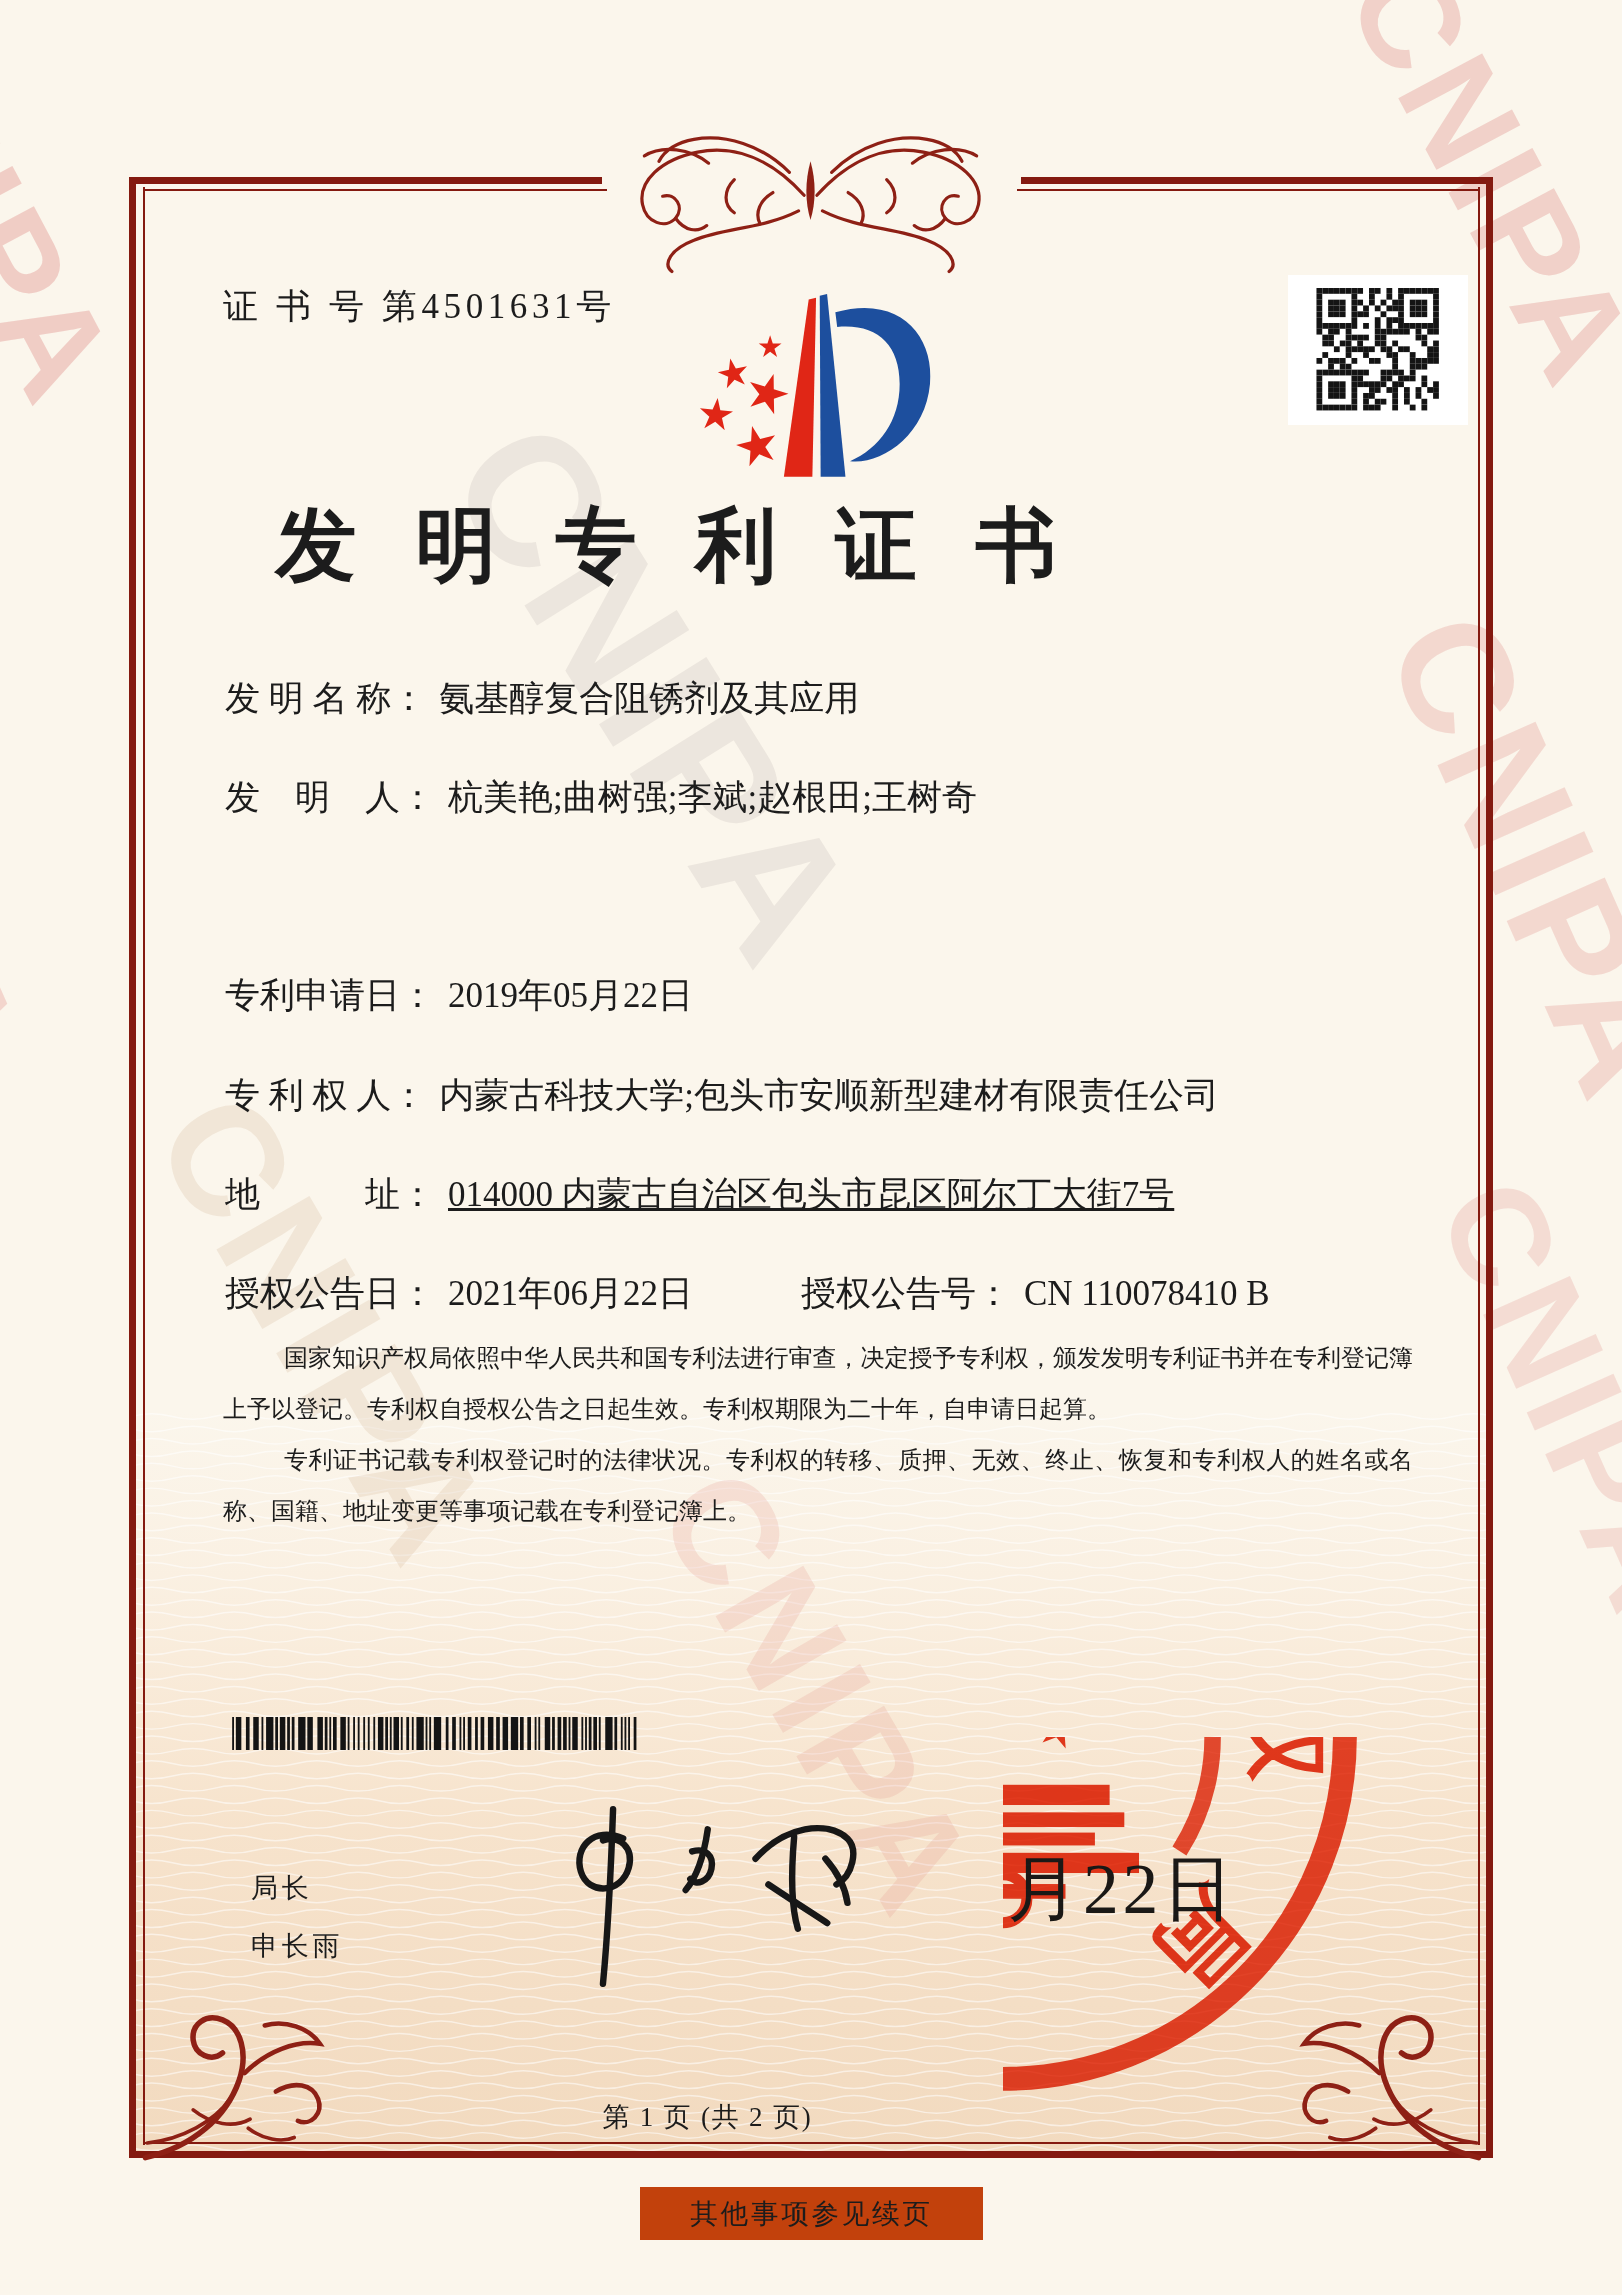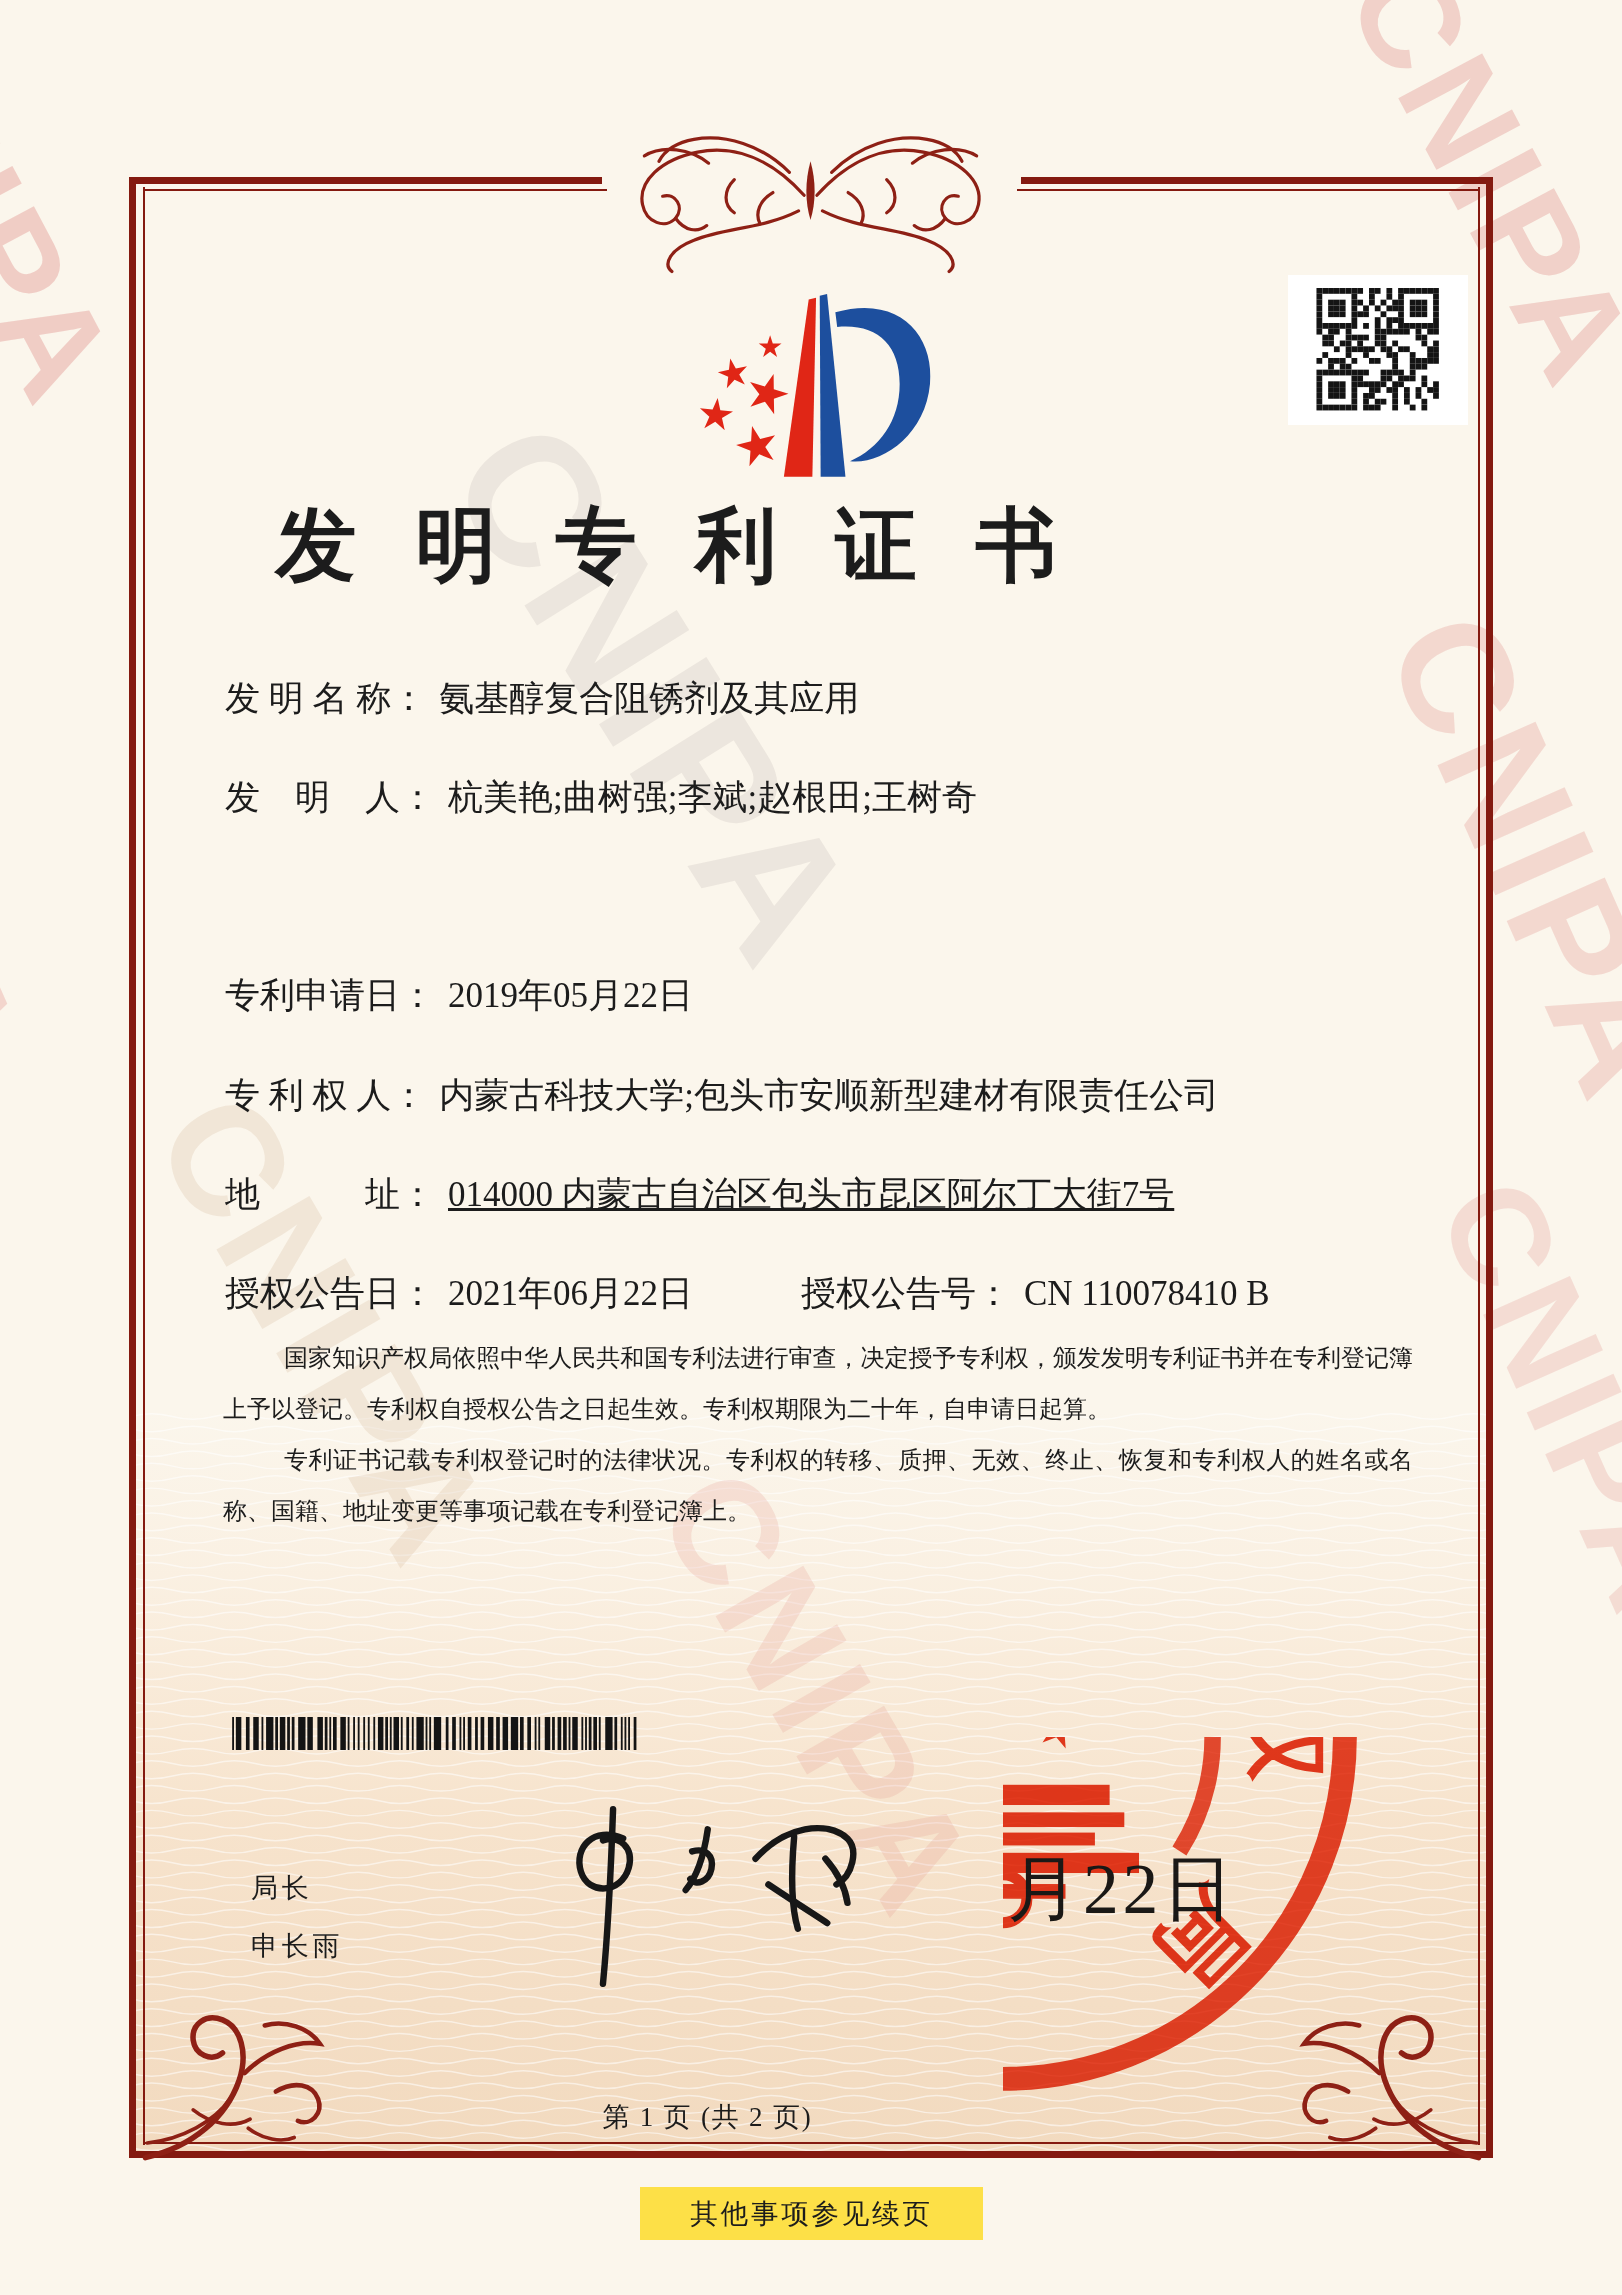--- a/index.html
+++ b/index.html
@@ -35,21 +35,21 @@
     position:absolute;left:223px;top:1333px;width:1190px;
     font-size:24px;line-height:51px;text-align:justify;
   }
   .body-text p{margin:0;text-indent:61px;}
   .officer{
     position:absolute;left:251px;font-size:27px;
     font-family:"Liberation Sans","DejaVu Sans",sans-serif;font-weight:500;letter-spacing:3.7px;
   }
   .pageno{position:absolute;left:386px;top:2099px;width:643px;text-align:center;font-size:27px;letter-spacing:1.8px;}
   .footer-note{
-    position:absolute;left:640px;top:2187px;width:343px;height:53px;background:#fde047;
+    position:absolute;left:640px;top:2187px;width:343px;height:53px;background:#c2410c;
     text-align:center;line-height:53px;font-size:27.5px;letter-spacing:2.8px;
   }
   .seal-wrap{position:absolute;left:1003px;top:1737px;width:386px;height:386px;mix-blend-mode:multiply;}
   .qr-box{position:absolute;left:1288px;top:275px;width:180px;height:150px;background:#ffffff;}
   svg{display:block;}
 </style>
 </head>
 <body>
 
 <div class="page">
@@ -168,20 +168,21 @@
     <g fill="none" stroke="#8e2015" stroke-linecap="round">
       <path stroke-width="6" d="M8,212 C60,200 96,168 110,128 C120,98 112,70 92,62 C74,55 58,66 60,84 C62,100 80,108 92,98"></path>
       <path stroke-width="4" d="M10,196 C48,192 84,172 100,148"></path>
       <path stroke-width="5" d="M116,120 C140,96 172,84 198,88 C186,70 160,62 138,68"></path>
       <path stroke-width="5" d="M150,140 C170,128 190,132 196,148 C202,164 188,178 174,172"></path>
       <path stroke-width="4" d="M60,160 C80,176 104,180 122,170"></path>
       <path stroke-width="4" d="M120,180 C136,192 156,196 170,190"></path>
     </g>
   </svg>
 
+  <div class="cert-no">证 书 号 第4501631号</div>
 
   <svg class="abs" style="left:681px;top:263px;" width="294" height="231" viewBox="0 0 320 240">
     <g id="logo-stars" fill="#e02616">
         <polygon points="97.0,73.0 99.9,82.0 109.4,82.0 101.7,87.5 104.6,96.5 97.0,90.9 89.4,96.5 92.3,87.5 84.6,82.0 94.1,82.0" fill="#e02616"></polygon>
         <polygon points="53.6,98.3 59.7,109.1 71.8,106.6 63.4,115.7 69.5,126.5 58.3,121.3 49.9,130.5 51.4,118.2 40.1,113.1 52.2,110.6" fill="#e02616"></polygon>
         <polygon points="100.8,115.0 101.0,131.8 117.0,136.7 101.1,142.0 101.4,158.8 91.4,145.3 75.6,150.8 85.3,137.1 75.2,123.7 91.2,128.7" fill="#e02616"></polygon>
         <polygon points="39.9,141.1 42.8,154.6 56.6,156.0 44.6,162.9 47.6,176.4 37.3,167.2 25.4,174.2 30.9,161.5 20.6,152.4 34.4,153.8" fill="#e02616"></polygon>
         <polygon points="77.3,171.7 86.2,185.9 102.4,181.7 91.7,194.6 100.7,208.7 85.2,202.5 74.5,215.4 75.6,198.7 60.0,192.5 76.3,188.4" fill="#e02616"></polygon>
       </g>
     <polygon points="139,34 147,32 143,227 112,227" fill="#e02616"></polygon>

